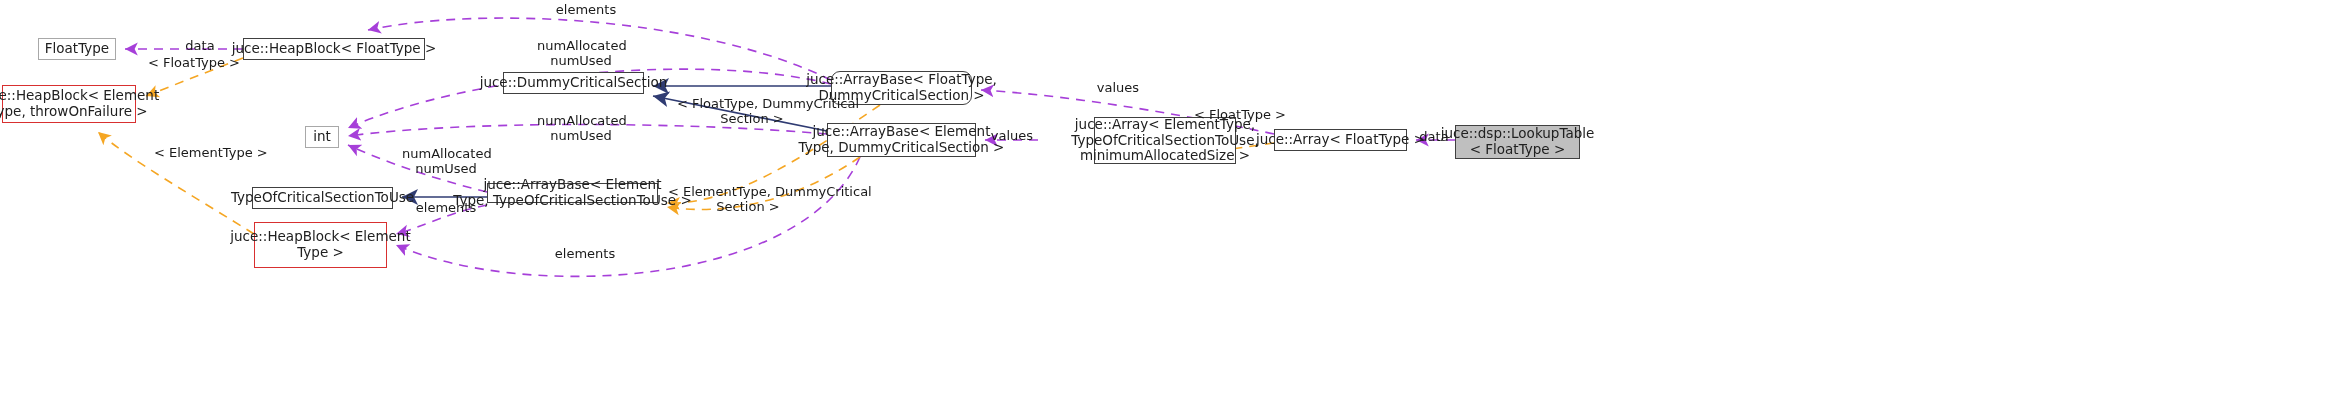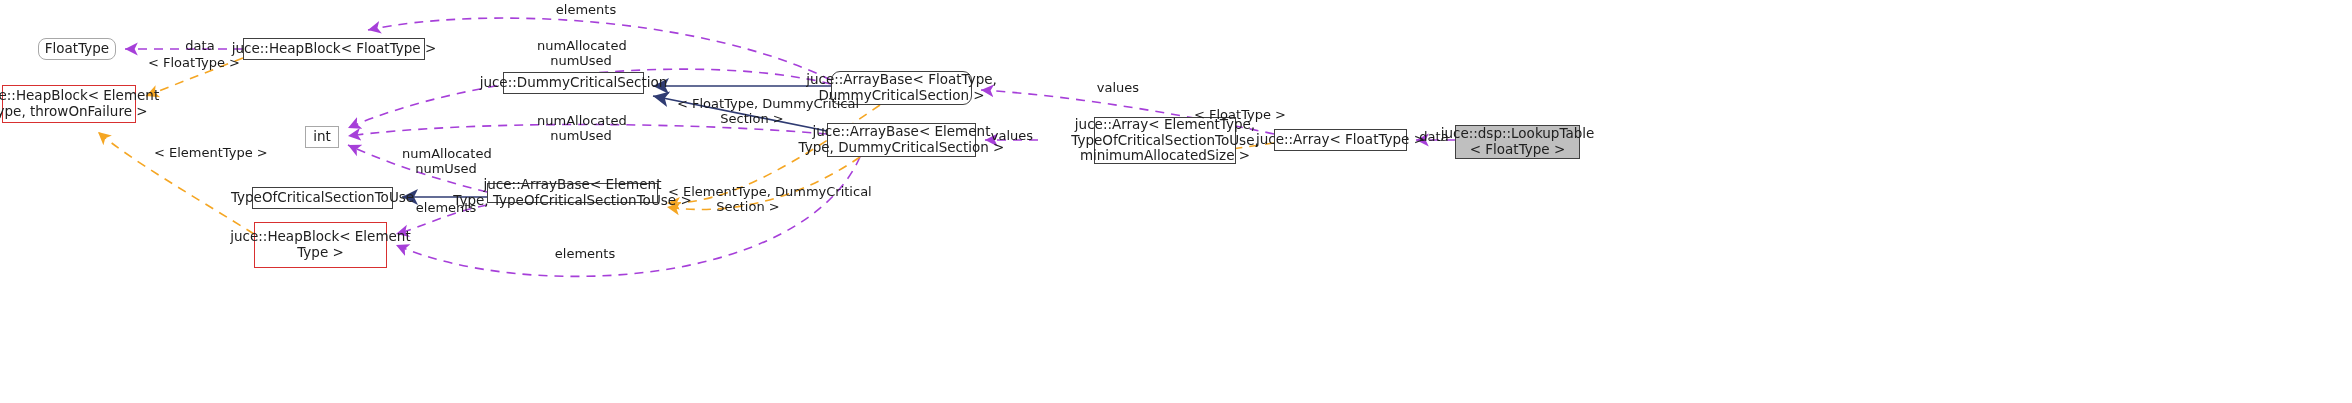--- a/index.html
+++ b/index.html
@@ -73,21 +73,21 @@
     <g stroke="#2f3b72" stroke-width="1.6" fill="none">
 
       <path d="M831,86 L653,86" marker-end="url(#ah-navy)"></path>
 
       <path d="M827,131 L653,96" marker-end="url(#ah-navy)"></path>
 
       <path d="M487,197 L402,197" marker-end="url(#ah-navy)"></path>
     </g>
   </svg>
 
-  <div class="node thin" style="left:38px;top:38px;width:78px;height:22px;border-radius:8px;">FloatType</div>
+  <div class="node thin" style="left:38px;top:38px;width:78px;height:22px;">FloatType</div>
   <div class="node" style="left:243px;top:38px;width:182px;height:22px;">juce::HeapBlock&lt; FloatType &gt;</div>
   <div class="node red" style="left:2px;top:85px;width:134px;height:38px;">juce::HeapBlock&lt; Element
 Type, throwOnFailure &gt;</div>
   <div class="node thin" style="left:305px;top:126px;width:34px;height:22px;">int</div>
   <div class="node" style="left:503px;top:72px;width:141px;height:22px;">juce::DummyCriticalSection</div>
   <div class="node" style="left:831px;top:71px;width:141px;height:34px;border-radius:9px;">juce::ArrayBase&lt; FloatType,
 DummyCriticalSection &gt;</div>
   <div class="node" style="left:827px;top:123px;width:149px;height:34px;">juce::ArrayBase&lt; Element
 Type, DummyCriticalSection &gt;</div>
   <div class="node" style="left:1094px;top:117px;width:142px;height:47px;">juce::Array&lt; ElementType,

